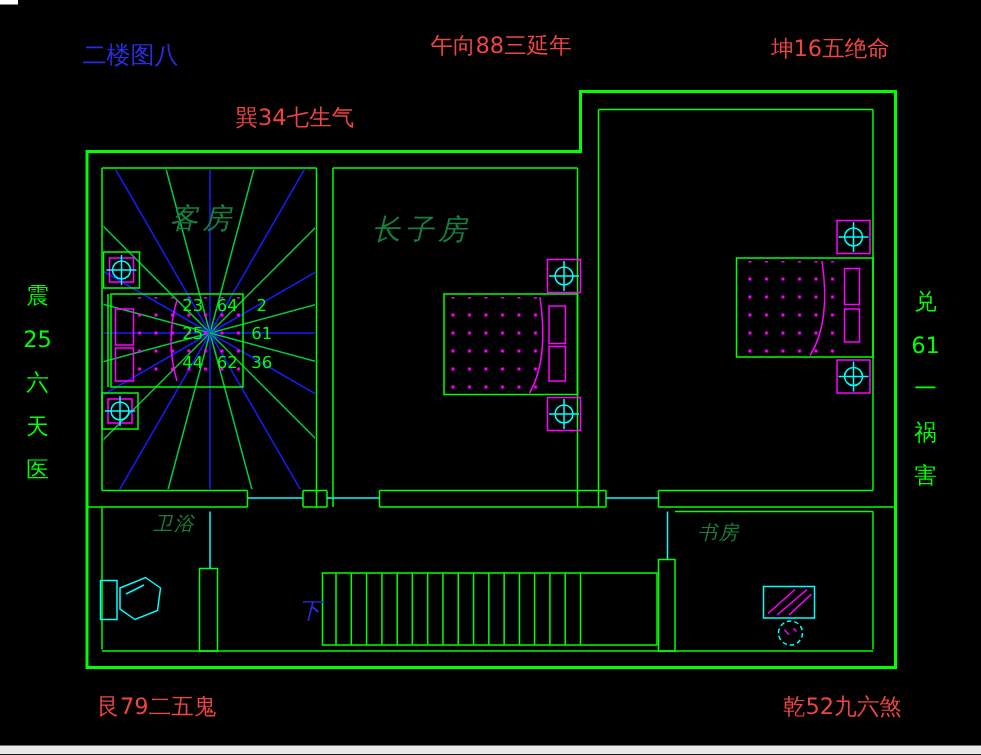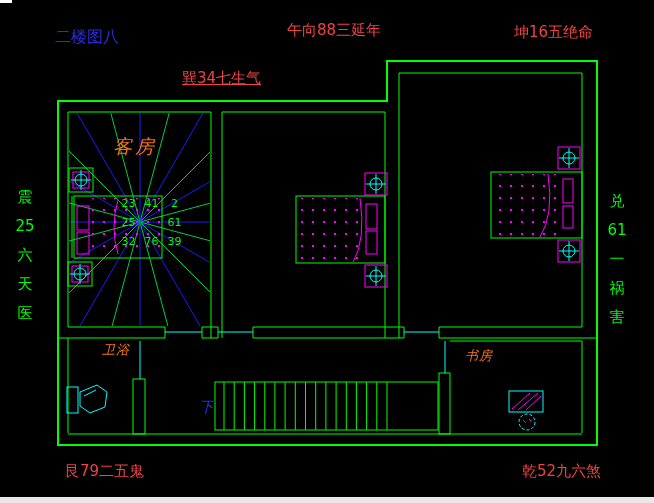--- a/index.html
+++ b/index.html
@@ -3,21 +3,21 @@
 <meta charset="utf-8">
 <style>
   html,body{margin:0;padding:0;background:#000;}
   #canvas{
     position:relative;width:654px;height:503px;background:#000;overflow:hidden;
     font-family:"DejaVu Sans",sans-serif;
   }
   #plan{position:absolute;left:0;top:0;}
   .lbl{position:absolute;color:#ef4444;font-size:15px;line-height:1.1;white-space:nowrap;}
   .title{color:#2b2be0;font-size:16px;}
-  .room{color:#f97316;font-style:italic;letter-spacing:3px;}
+  .room{color:#15803d;font-style:italic;letter-spacing:3px;}
   .room.big{font-size:19px;}
   .room.small{font-size:13px;letter-spacing:1px;}
   .vcol{position:absolute;width:30px;text-align:center;color:#00ff00;}
   .vcol div{height:29px;font-size:15px;}
   .luoshu{position:absolute;left:117px;top:194px;display:grid;
     grid-template-columns:23px 23px 23px;grid-auto-rows:19px;}
   .luoshu div{color:#00ff00;font-size:11px;text-align:center;line-height:19px;}
   .down{color:#2b2be0;font-size:15px;font-style:italic;}
 </style>
 </head>
@@ -162,21 +162,21 @@
       <rect x="509" y="391" width="34" height="21" fill="none" stroke="#00ffff"></rect>
       <path d="M512,409 L530,393 M518,410 L538,393 M526,410 L541,396" stroke="#ff00ff" fill="none"></path>
     </g>
     <g>
       <circle cx="527" cy="422" r="8" fill="none" stroke="#00ffff" stroke-dasharray="3,2"></circle>
       <path d="M523,420 l3,3 M529,419 l2,2" stroke="#ff00ff" fill="none"></path>
     </g>
   </svg>
 
   <div class="lbl title" style="left:55px;top:28px;">二楼图八</div>
-  <div class="lbl" style="left:182px;top:70px;text-decoration:underline;">巽34七生气</div>
+  <div class="lbl" style="left:157px;top:70px;">巽34七生气</div>
   <div class="lbl" style="left:287px;top:22px;">午向88三延年</div>
   <div class="lbl" style="left:514px;top:24px;">坤16五绝命</div>
   <div class="lbl" style="left:65px;top:463px;">艮79二五鬼</div>
   <div class="lbl" style="left:522px;top:463px;text-align:right;">乾52九六煞</div>
 
   <div class="vcol" style="left:10px;top:188px;">
     <div>震</div>
     <div>25</div>
     <div>六</div>
     <div>天</div>
@@ -184,29 +184,30 @@
   </div>
   <div class="vcol" style="left:602px;top:192px;">
     <div>兑</div>
     <div>61</div>
     <div>一</div>
     <div>祸</div>
     <div>害</div>
   </div>
 
   <div class="lbl room big" style="left:113px;top:136px;">客房</div>
+  <div class="lbl room big" style="left:248px;top:143px;">长子房</div>
   <div class="lbl room small" style="left:102px;top:343px;">卫浴</div>
   <div class="lbl room small" style="left:465px;top:349px;font-style:italic;">书房</div>
 
   <div class="lbl down" style="left:199px;top:399px;">下</div>
 
   <div class="luoshu">
     <div>23</div>
-    <div>41</div>
+    <div>64</div>
     <div>2</div>
     <div>25</div>
     <div></div>
     <div>61</div>
-    <div>32</div>
-    <div>76</div>
-    <div>39</div>
+    <div>44</div>
+    <div>62</div>
+    <div>36</div>
   </div>
 </div>
 
 </body></html>

